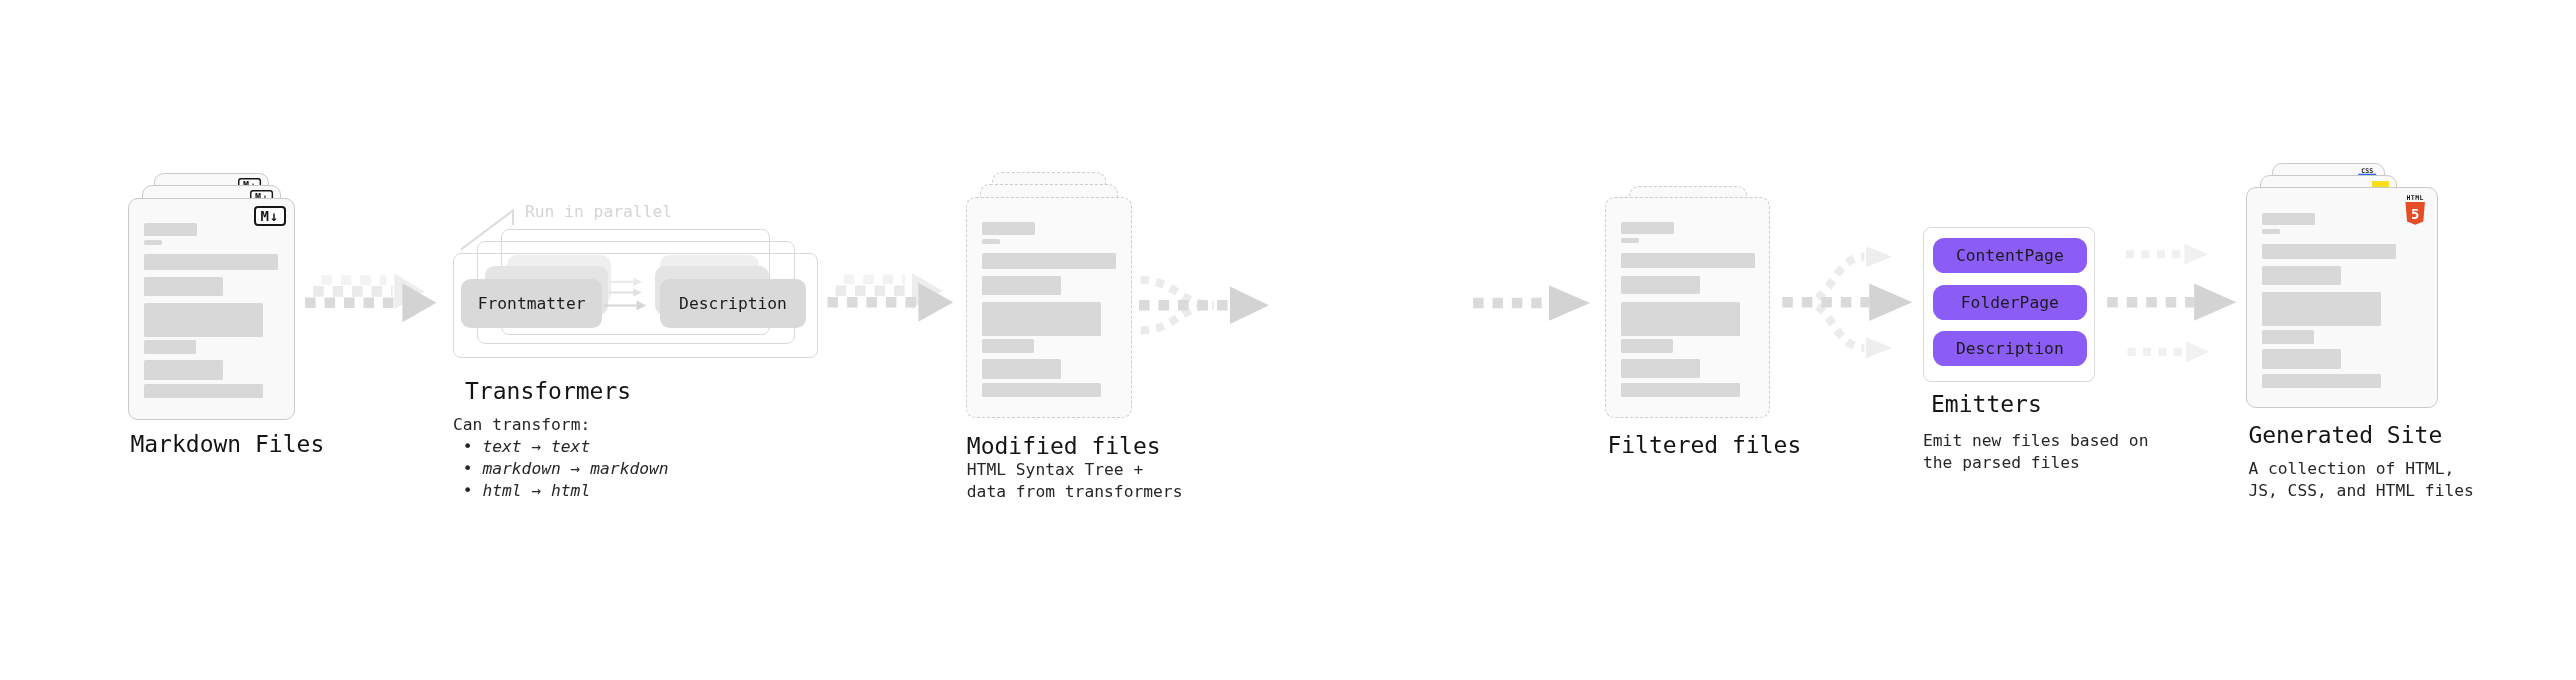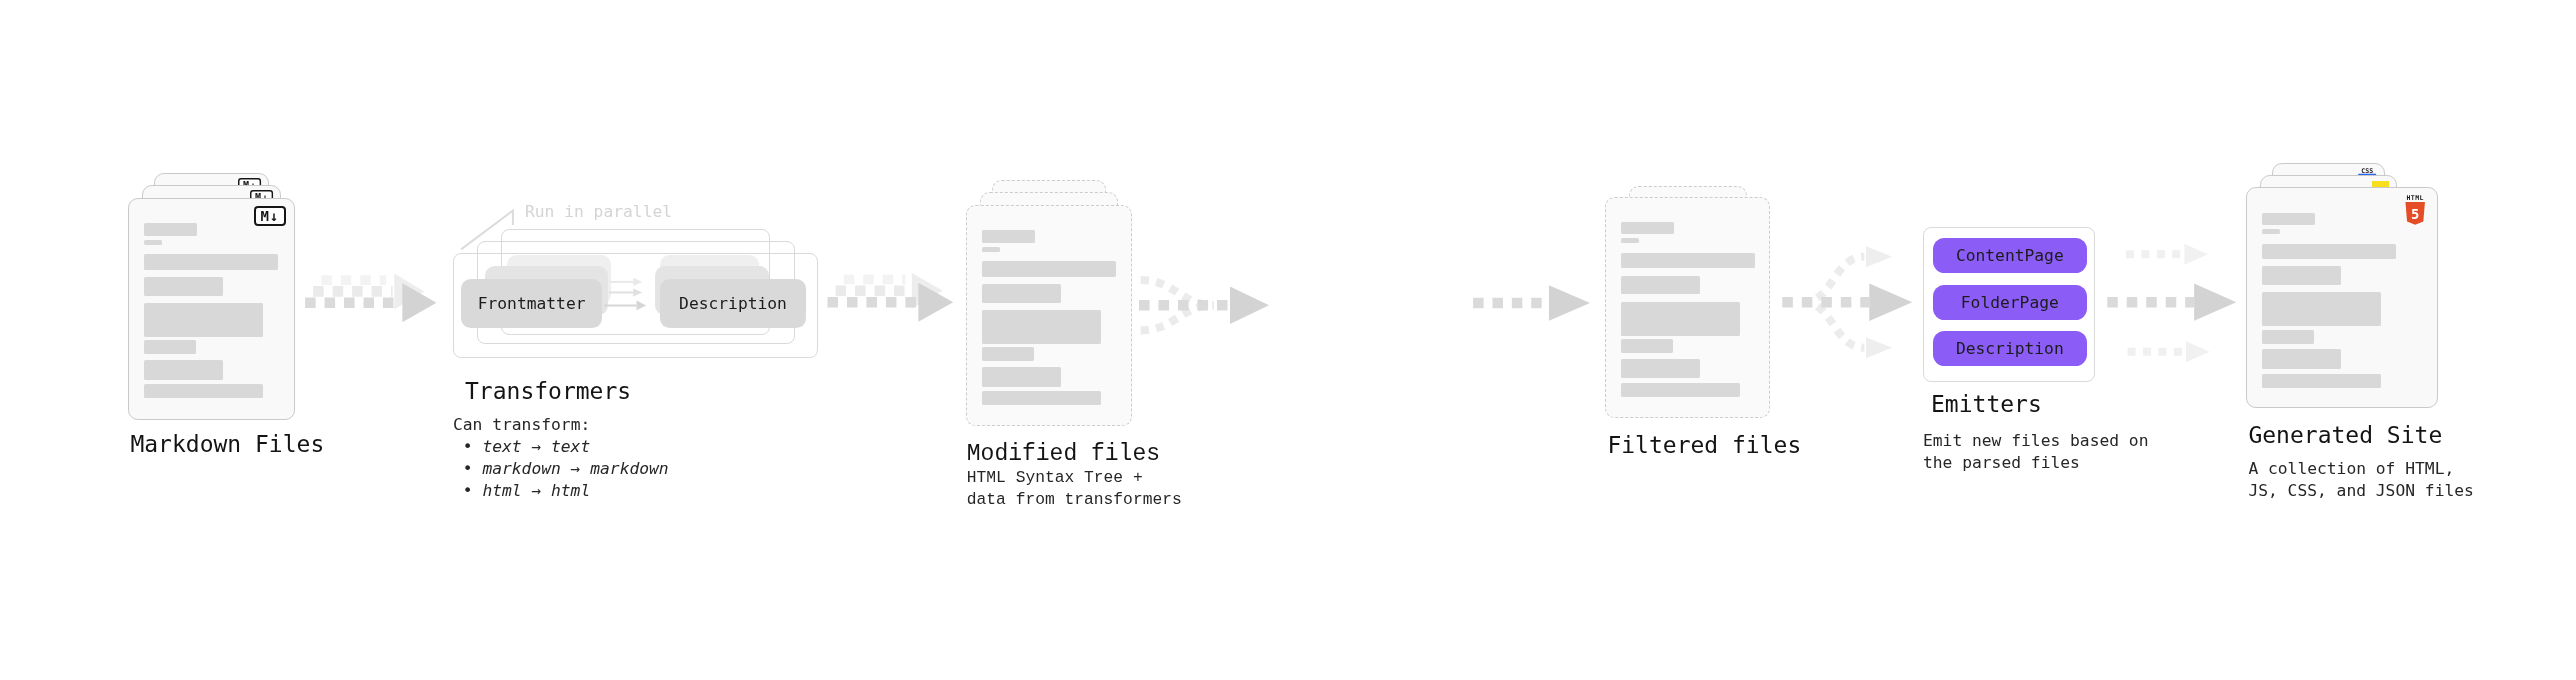--- a/index.html
+++ b/index.html
@@ -113,21 +113,21 @@
   </div>
 
   <svg style="left:821px;top:268px;" width="142" height="61" viewBox="0 0 175 75">
     <path d="M28 14 H104" stroke="#f3f3f3" stroke-width="12" stroke-dasharray="13 11" fill="none"></path>
     <path d="M18 28 H112" stroke="#eaeaea" stroke-width="13" stroke-dasharray="13 11" fill="none"></path>
     <polygon points="112,6 150,28 112,50" fill="#ededed"></polygon>
     <path d="M8 42 H120" stroke="#dadada" stroke-width="13" stroke-dasharray="13 11" fill="none"></path>
     <polygon points="120,18 163,42 120,66" fill="#d3d3d3"></polygon>
   </svg>
 
-  <div class="stage" style="left:966px;top:180px;width:166px;height:349px;font-family:Liberation Mono, monospace;">
+  <div class="stage" style="left:966px;top:172px;width:166px;height:349px;">
     <div class="doc dashed" style="left:26px;top:0;width:114px;height:221px;"></div>
     <div class="doc dashed" style="left:14px;top:12.2px;width:138px;height:221px;"></div>
     <div class="doc dashed" style="left:0;top:25px;width:166px;height:221px;">
       <div class="bars">
         <i class="bar" style="display:block;width:53px;height:12.2px;margin-bottom:4.1px;"></i>
         <i class="bar" style="display:block;width:18.7px;height:4.9px;margin-bottom:9.8px;"></i>
         <i class="bar" style="display:block;width:134px;height:15.4px;margin-bottom:7.3px;"></i>
         <i class="bar" style="display:block;width:79px;height:18.7px;margin-bottom:7.3px;"></i>
         <i class="bar" style="display:block;width:119px;height:34px;margin-bottom:3.3px;"></i>
         <i class="bar" style="display:block;width:52px;height:14px;margin-bottom:5.7px;"></i>
@@ -227,18 +227,18 @@
         <i class="bar" style="display:block;width:79px;height:18.7px;margin-bottom:7.3px;"></i>
         <i class="bar" style="display:block;width:119px;height:34px;margin-bottom:3.3px;"></i>
         <i class="bar" style="display:block;width:52px;height:14px;margin-bottom:5.7px;"></i>
         <i class="bar" style="display:block;width:79px;height:19.5px;margin-bottom:4.9px;"></i>
         <i class="bar" style="display:block;width:119px;height:14px;"></i>
       </div>
     </div>
     <div class="title" style="left:2.4px;top:259px;">Generated Site</div>
     <div class="desc" style="left:2.4px;top:295px;">
       <div>A collection of HTML,</div>
-      <div>JS, CSS, and JSON files</div>
+      <div>JS, CSS, and HTML files</div>
     </div>
   </div>
 
 </div>
 
 
 </body></html>

